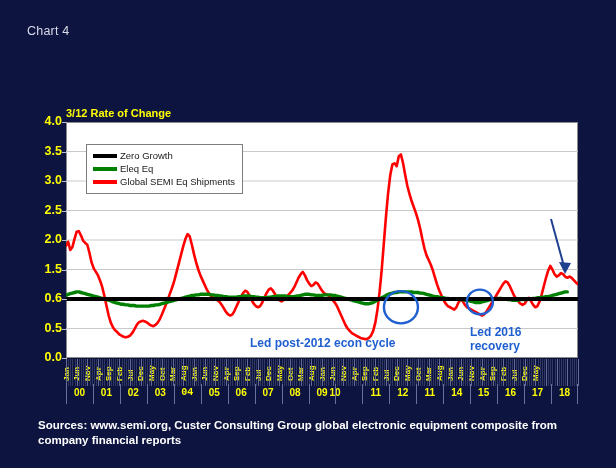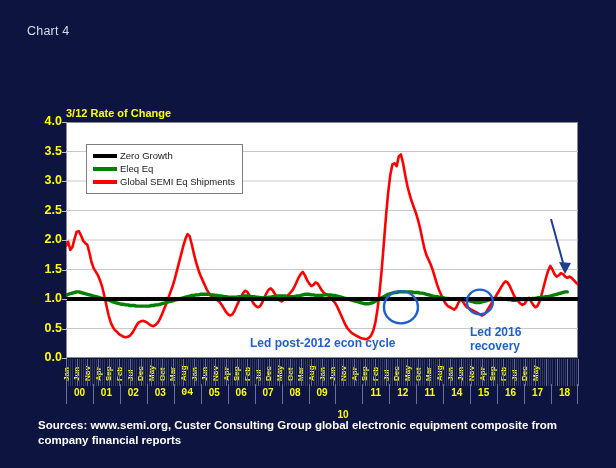--- a/index.html
+++ b/index.html
@@ -89,21 +89,21 @@
 <div id="slide">
 
   <div id="chart-label">Chart 4</div>
 
 
   <div id="axis-note">3/12 Rate of Change</div>
 
   <div id="yaxis">
       <div class="ytick" style="top: 236px;">0.0</div>
       <div class="ytick" style="top: 206.5px;">0.5</div>
-      <div class="ytick" style="top: 177px;">1.0</div>
+      <div class="ytick" style="top: 177px;">0.6</div>
       <div class="ytick" style="top: 147.5px;">1.5</div>
       <div class="ytick" style="top: 118px;">2.0</div>
       <div class="ytick" style="top: 88.5px;">2.5</div>
       <div class="ytick" style="top: 59px;">3.0</div>
       <div class="ytick" style="top: 29.5px;">3.5</div>
       <div class="ytick" style="top: 0px;">4.0</div>
     </div>
 
   <div id="plot-wrap">
     <div id="plot-bg"></div>
@@ -165,21 +165,21 @@
         <div class="ylab" style="left: 128.211px;">05</div>
         <div class="ysep" style="left: 134.737px;"></div>
         <div class="ylab" style="left: 155.158px;">06</div>
         <div class="ysep" style="left: 161.684px;"></div>
         <div class="ylab" style="left: 182.105px;">07</div>
         <div class="ysep" style="left: 188.632px;"></div>
         <div class="ylab" style="left: 209.053px;">08</div>
         <div class="ysep" style="left: 215.579px;"></div>
         <div class="ylab" style="left: 236px;">09</div>
         <div class="ysep" style="left: 242.526px;"></div>
-        <div class="ylab" style="left: 257px; margin-top: 22px;">10</div>
+        <div class="ylab" style="left: 249px;">10</div>
         <div class="ysep" style="left: 269.474px;"></div>
         <div class="ylab" style="left: 289.895px;">11</div>
         <div class="ysep" style="left: 296.421px;"></div>
         <div class="ylab" style="left: 316.842px;">12</div>
         <div class="ysep" style="left: 323.368px;"></div>
         <div class="ylab" style="left: 343.789px;">11</div>
         <div class="ysep" style="left: 350.316px;"></div>
         <div class="ylab" style="left: 370.737px;">14</div>
         <div class="ysep" style="left: 377.263px;"></div>
         <div class="ylab" style="left: 397.684px;">15</div>

